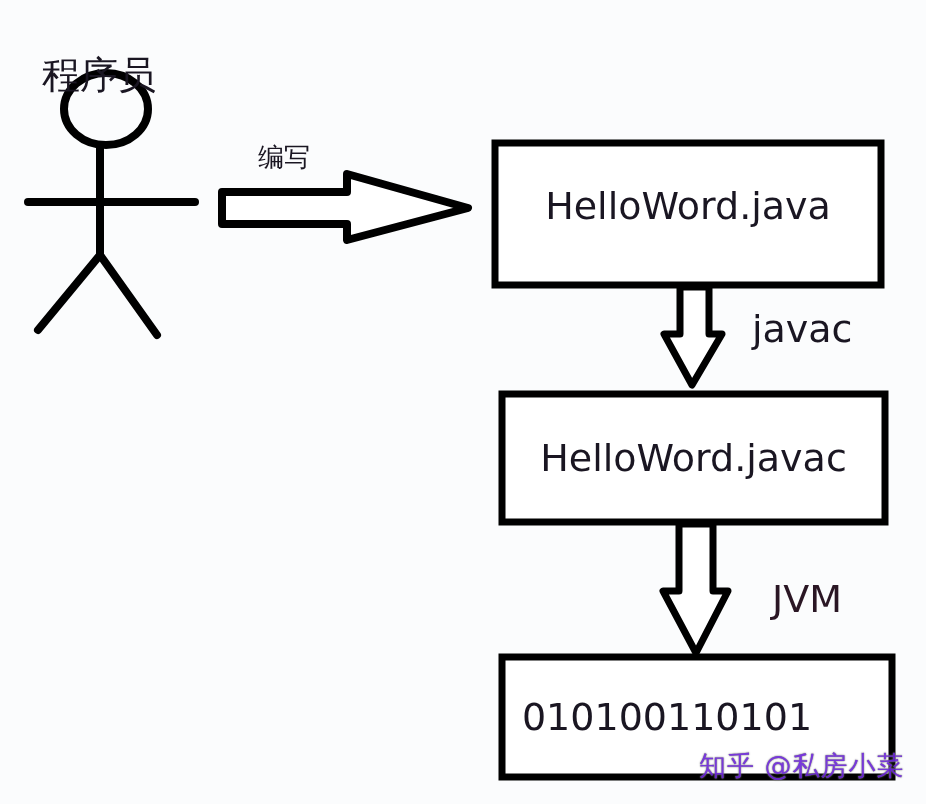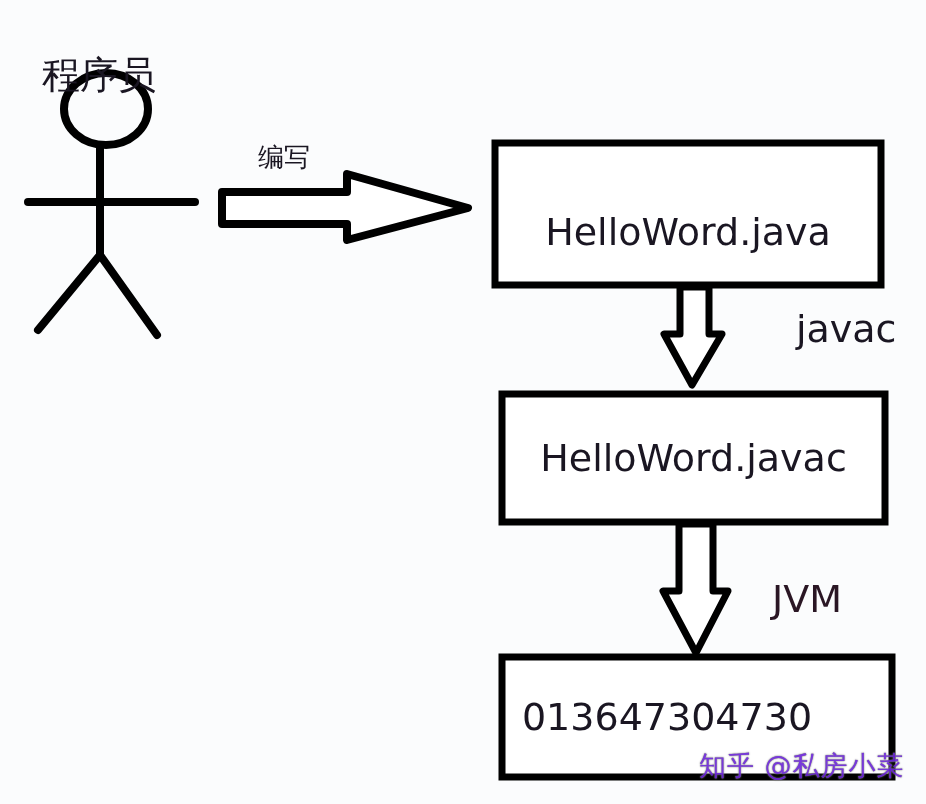--- a/index.html
+++ b/index.html
@@ -5,21 +5,21 @@
   html, body { margin: 0; padding: 0; }
   body {
     width: 926px; height: 804px; background: #fbfcfd; position: relative; overflow: hidden;
     font-family: "DejaVu Sans", "Liberation Sans", sans-serif;
   }
   svg.diagram { position: absolute; left: 0; top: 0; }
   .lbl { position: absolute; color: #1a1622; white-space: nowrap; line-height: 1; }
   .actor-label { left: 42px; top: 20px; font-size: 38px; margin-top: 36px; }
   .write-label { left: 258px; top: 136px; font-size: 26px; margin-top: 8px; }
   .box-text { position: absolute; display: flex; align-items: center; justify-content: center; font-size: 38px; color: #1a1622; }
-  .javac-label { left: 752px; top: 310px; font-size: 38px; margin-left: 44px; }
+  .javac-label { left: 752px; top: 310px; font-size: 38px; }
   .jvm-label { left: 752px; top: 580px; font-size: 38px; color: #2a1624; margin-left: 20px; }
   .watermark { position: absolute; left: 699px; top: 748px; font-size: 27px; color: #6d28d9; opacity: 0.92;
     text-shadow: 0 0 2px #888, 0 0 1px #666; letter-spacing: 1px; }
 </style>
 </head>
 <body>
 
 <svg class="diagram" width="926" height="804" viewBox="0 0 926 804">
 
   <g stroke="#000" stroke-width="8" fill="none" stroke-linecap="round">
@@ -37,20 +37,20 @@
   <rect x="502" y="657" width="390" height="120" fill="#fff" stroke="#000" stroke-width="7"></rect>
 
   <polygon points="680,287 709,287 709,334 722,334 692,385 664,334 680,334" fill="#fff" stroke="#000" stroke-width="7" stroke-linejoin="round"></polygon>
 
   <polygon points="679,524 713,524 713,591 728,591 696,653 663,591 679,591" fill="#fff" stroke="#000" stroke-width="7" stroke-linejoin="round"></polygon>
 </svg>
 
 <div class="lbl actor-label">程序员</div>
 <div class="lbl write-label">编写</div>
 
-<div class="box-text" style="left:495px;top:161px;width:386px;height:142px;">HelloWord.java</div>
+<div class="box-text" style="left:495px;top:135px;width:386px;height:142px;">HelloWord.java</div>
 <div class="box-text" style="left:502px;top:394px;width:383px;height:128px;">HelloWord.javac</div>
-<div class="box-text" style="left:502px;top:657px;width:330px;height:120px;">013647304730</div>
+<div class="box-text" style="left:502px;top:657px;width:330px;height:120px;">010100110101</div>
 
 <div class="lbl javac-label">javac</div>
 <div class="lbl jvm-label">JVM</div>
 
 <div class="watermark">知乎 @私房小菜</div>
 
 </body></html>

